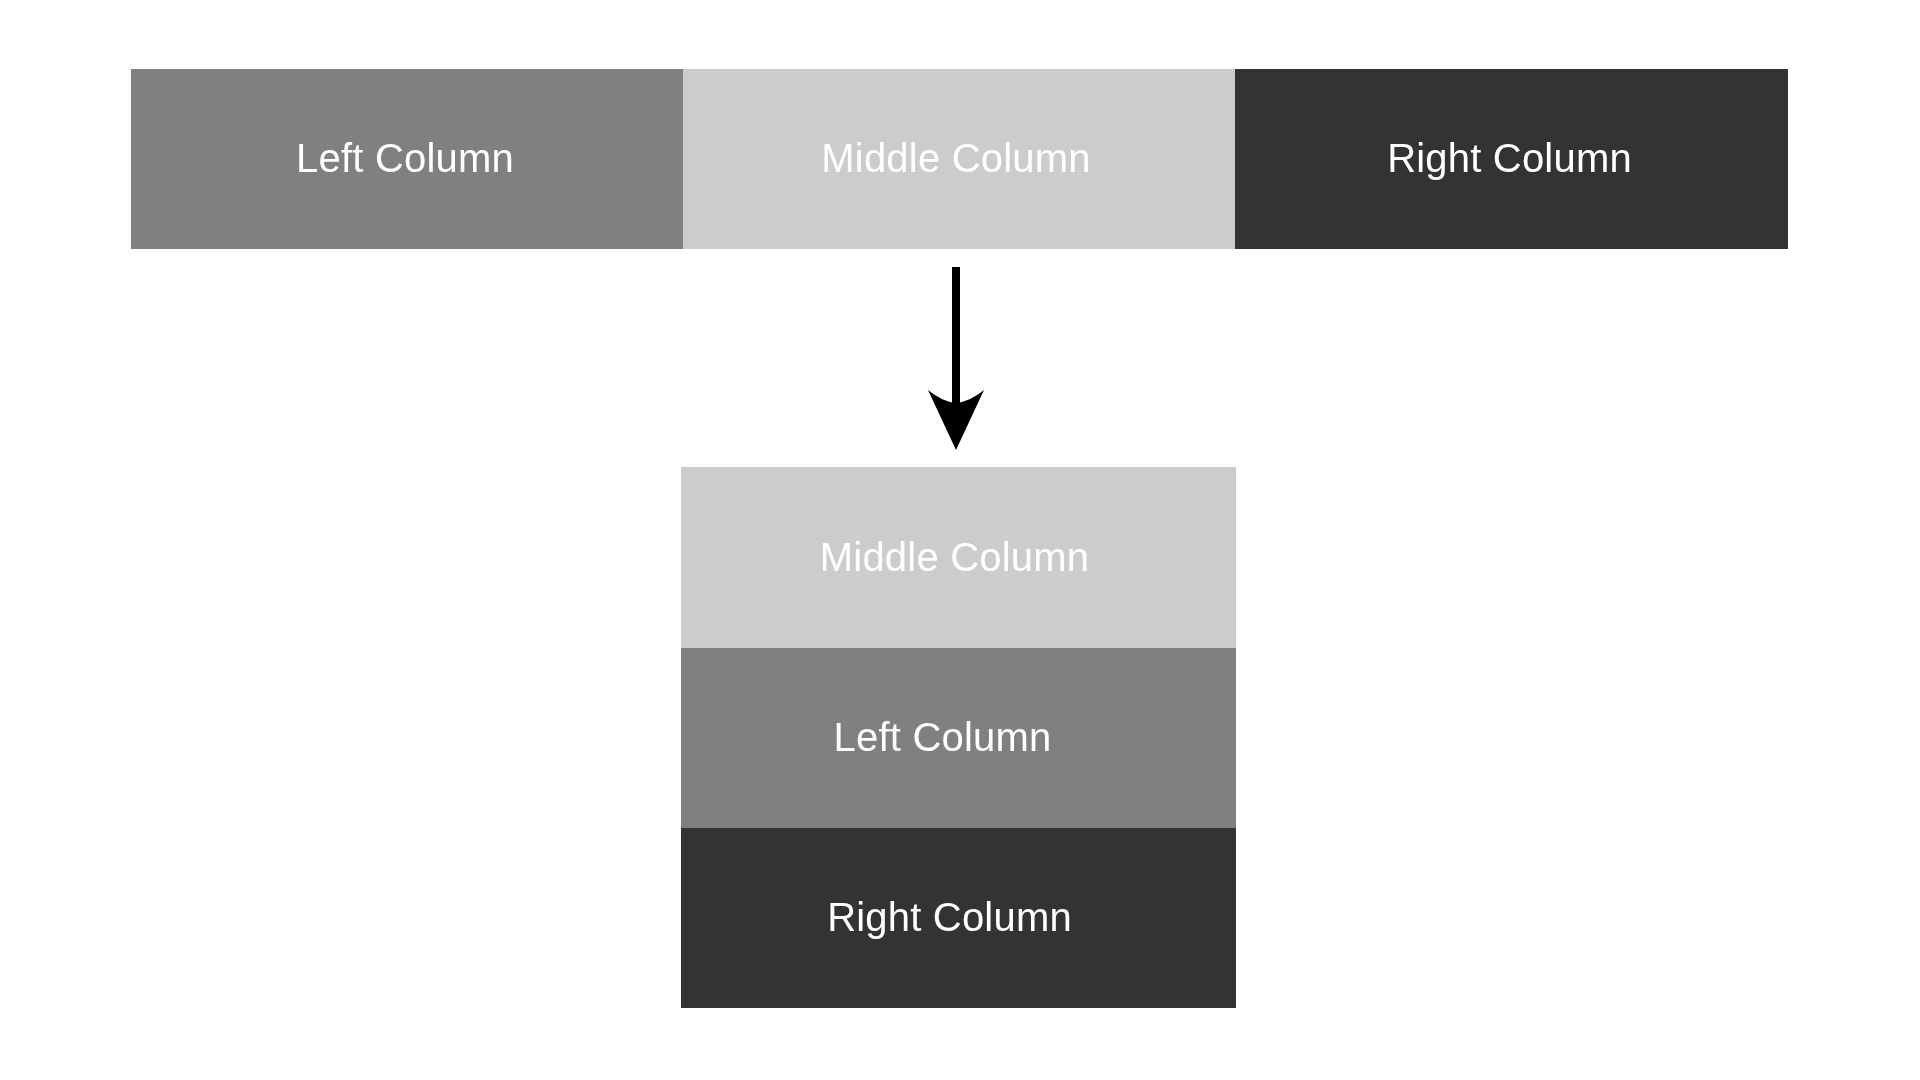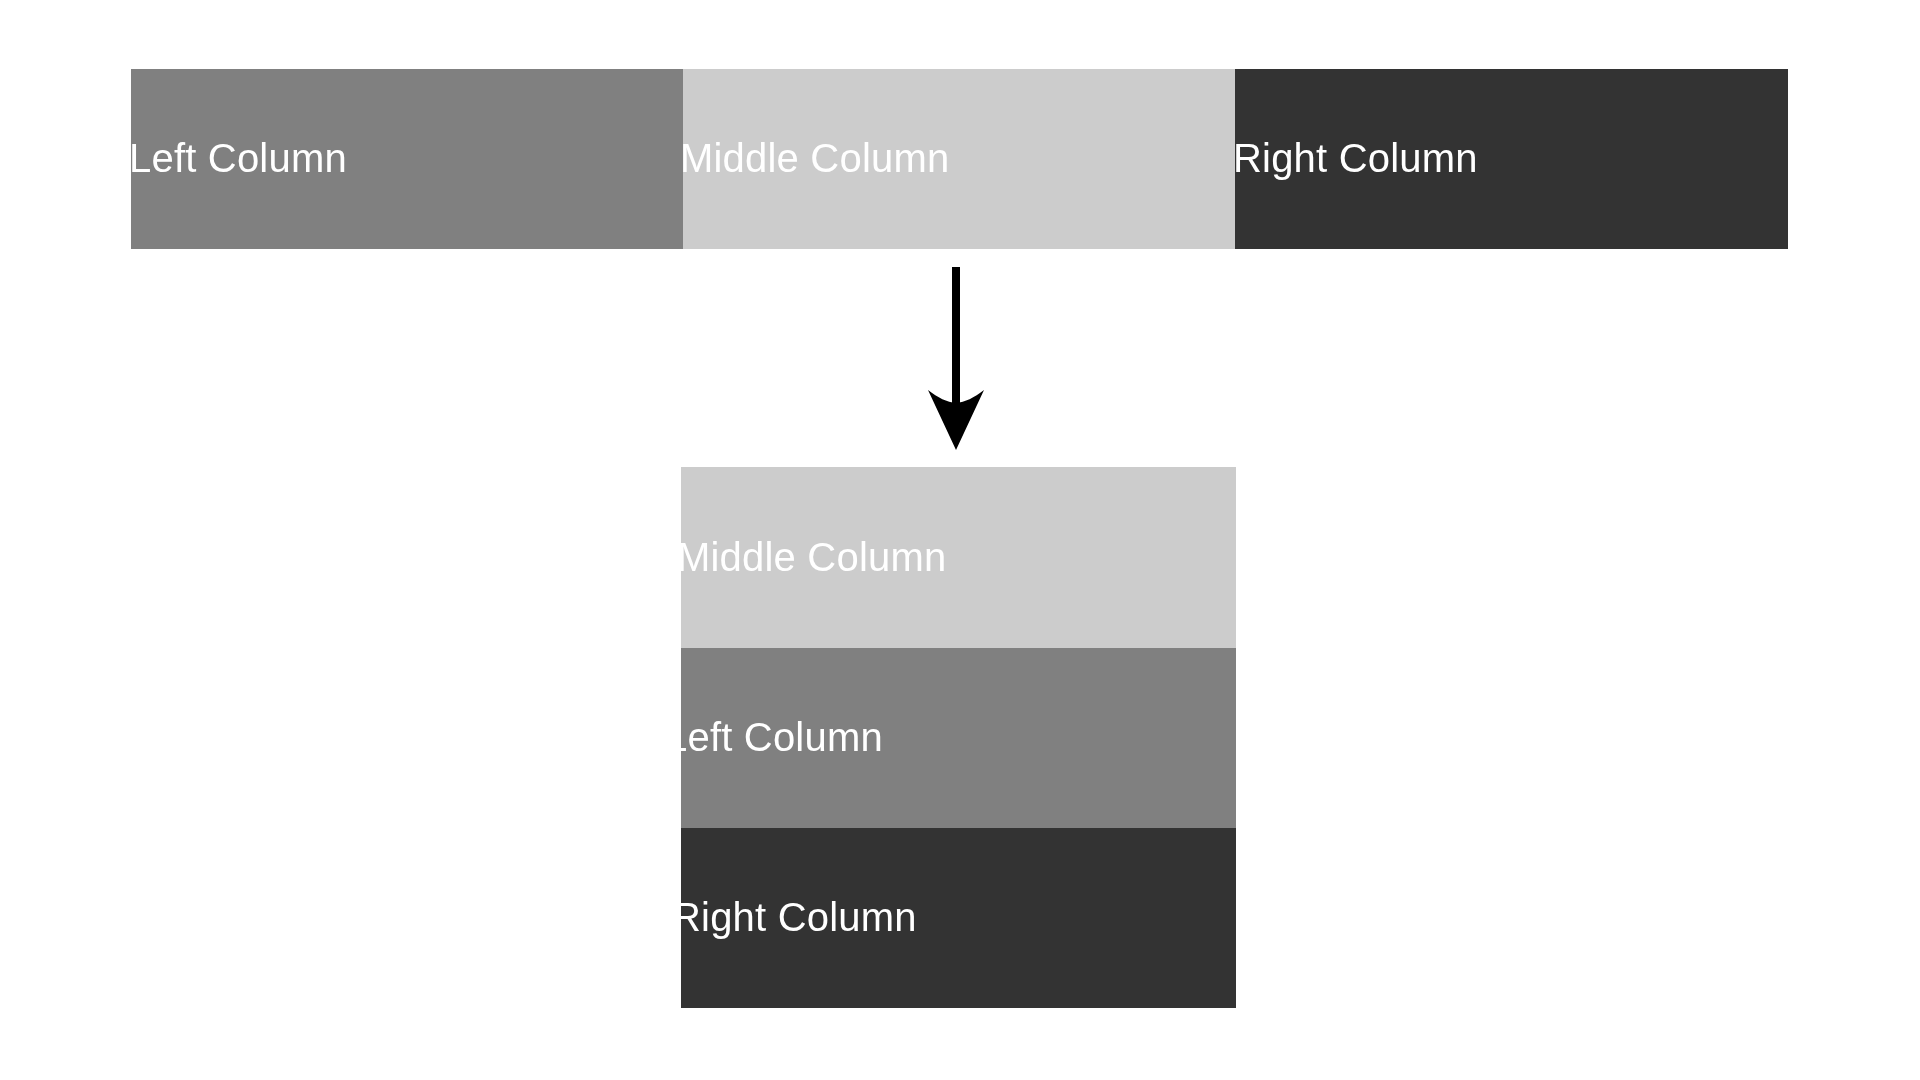--- a/index.html
+++ b/index.html
@@ -22,20 +22,21 @@
     top: 0;
     width: 1920px;
     height: 1080px;
   }
 
   
   .col-block {
     position: absolute;
     display: flex;
     align-items: center;
+    justify-content: center;
     box-sizing: border-box;
     color: #ffffff;
     font-size: 40px;
     font-weight: 400;
     letter-spacing: 0.2px;
     line-height: 1;
     white-space: nowrap;
     -webkit-font-smoothing: antialiased;
   }
   .col-block .col-label {

